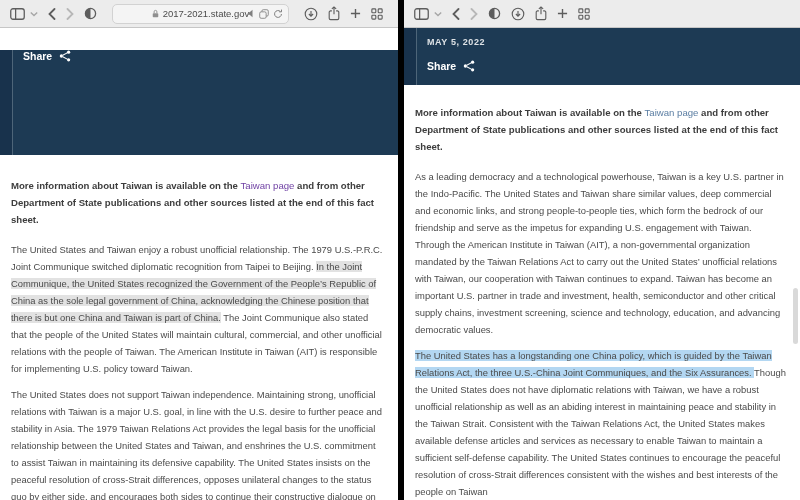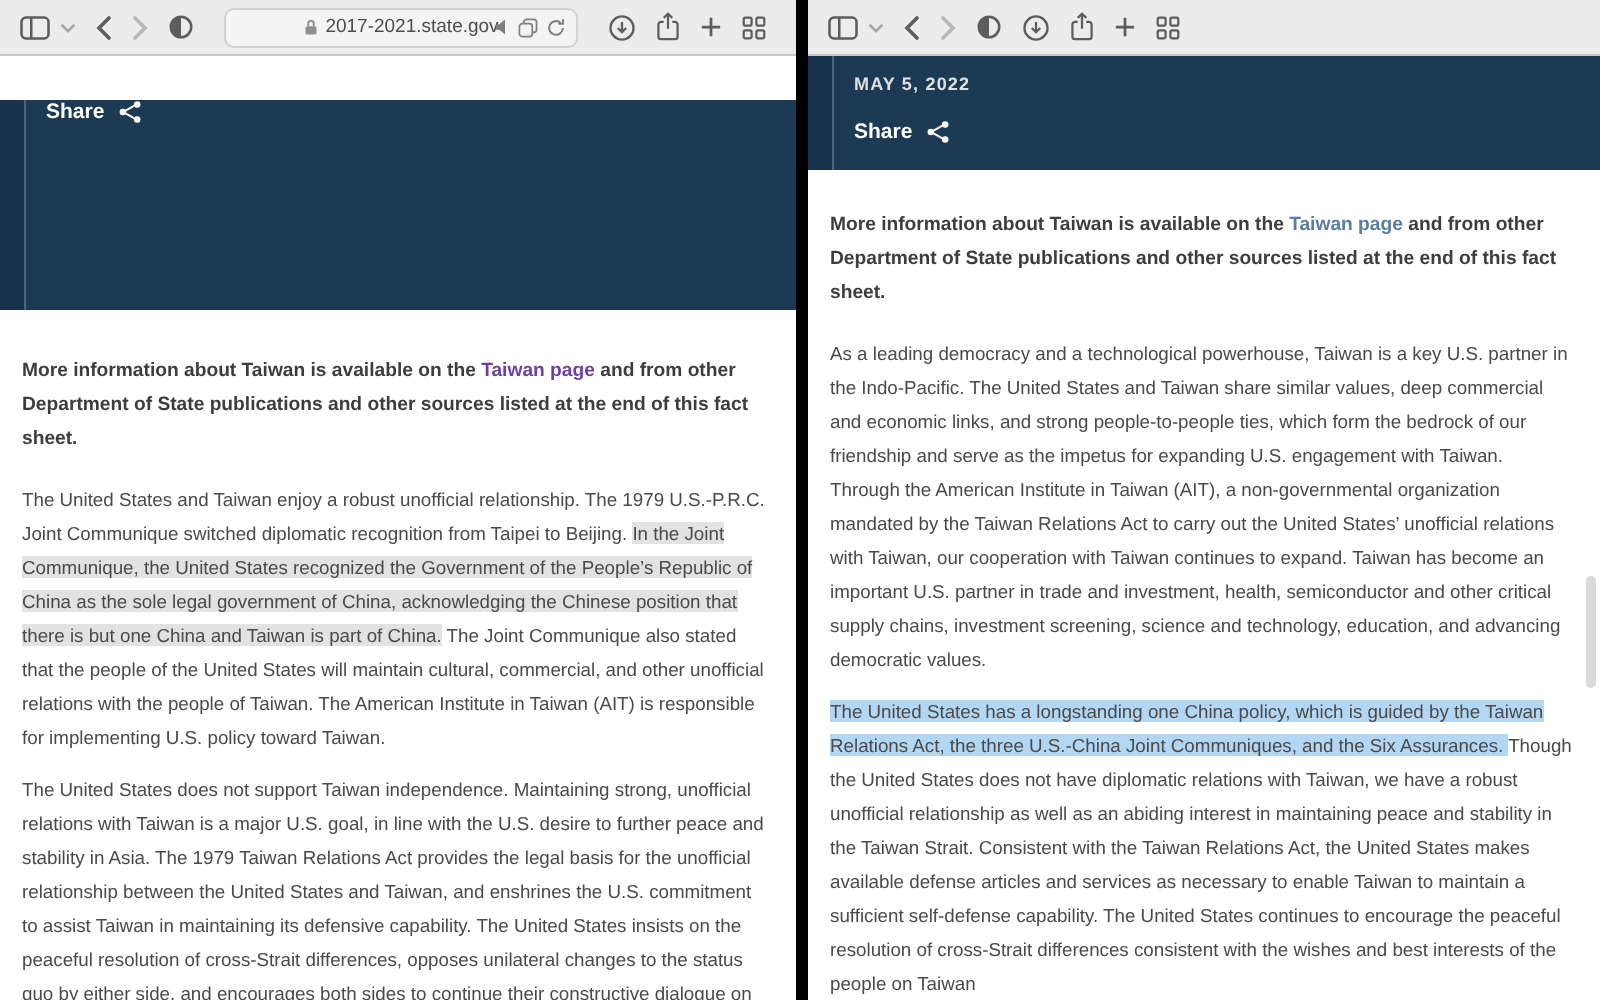--- a/index.html
+++ b/index.html
@@ -32,21 +32,21 @@
   #win-left .hero-date{padding-top:14px;}
   #win-right .hero-date{padding-top:9px;}
   .hero-share{display:flex;align-items:center;gap:7px;font-size:10.5px;font-weight:bold;cursor:pointer;}
   #win-left .hero-share{margin-top:22px;}
   #win-right .hero-share{margin-top:13px;}
 
   
   .content{padding:22px 12px 0 11px;font-size:9.4px;line-height:17px;color:var(--text-body);}
   #win-right .content{padding-top:19px;}
   .intro{margin:0 0 13px 0;font-weight:bold;font-size:9.6px;color:#3d3d3d;}
-  .intro a{text-decoration:none;font-weight:bold;cursor:pointer;}
+  .intro a{text-decoration:none;font-weight:normal;cursor:pointer;}
   #win-left .intro a{color:var(--link-visited);}
   #win-right .intro a{color:var(--link-blue);}
   .section-heading{margin:0 0 11px 0;font-size:10px;font-weight:bold;color:var(--text-heading);letter-spacing:0.2px;}
   .para{margin:0 0 9px 0;}
   .scroll-thumb{position:absolute;right:2px;top:288px;width:5px;height:56px;border-radius:3px;
     background:rgba(0,0,0,0.15);}
   svg{display:block;}
 </style>
 </head>
 <body>

